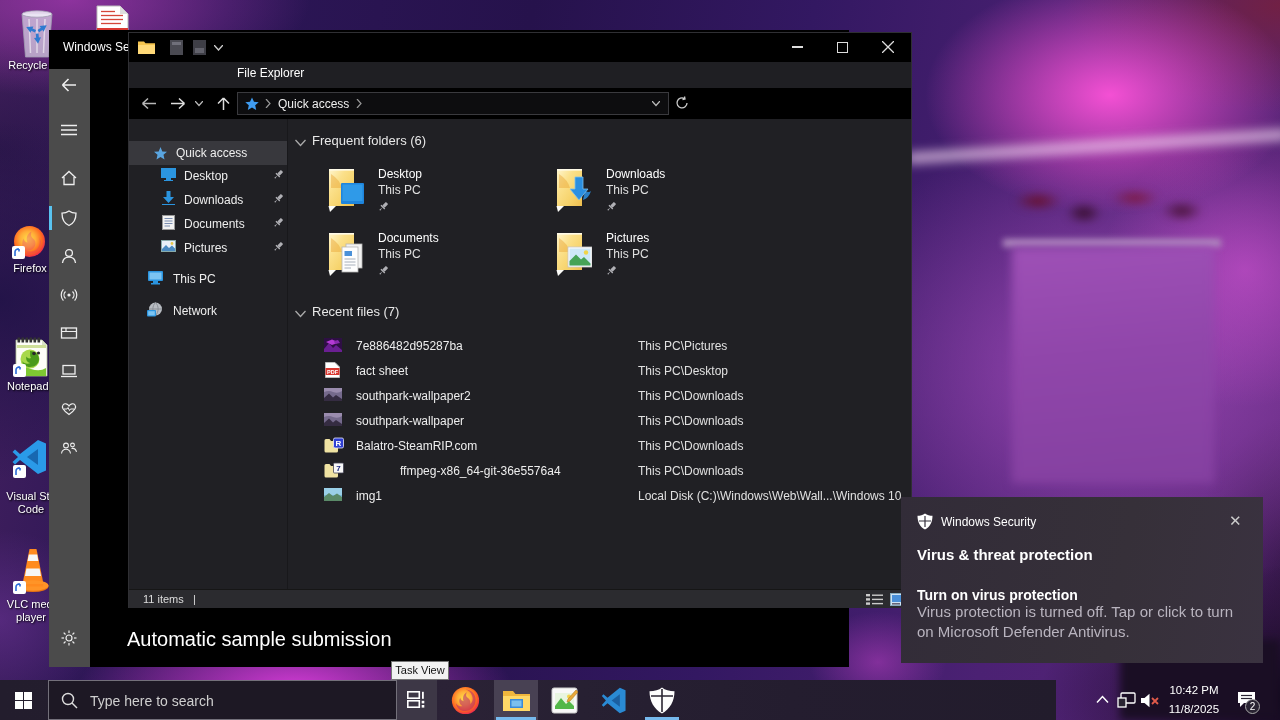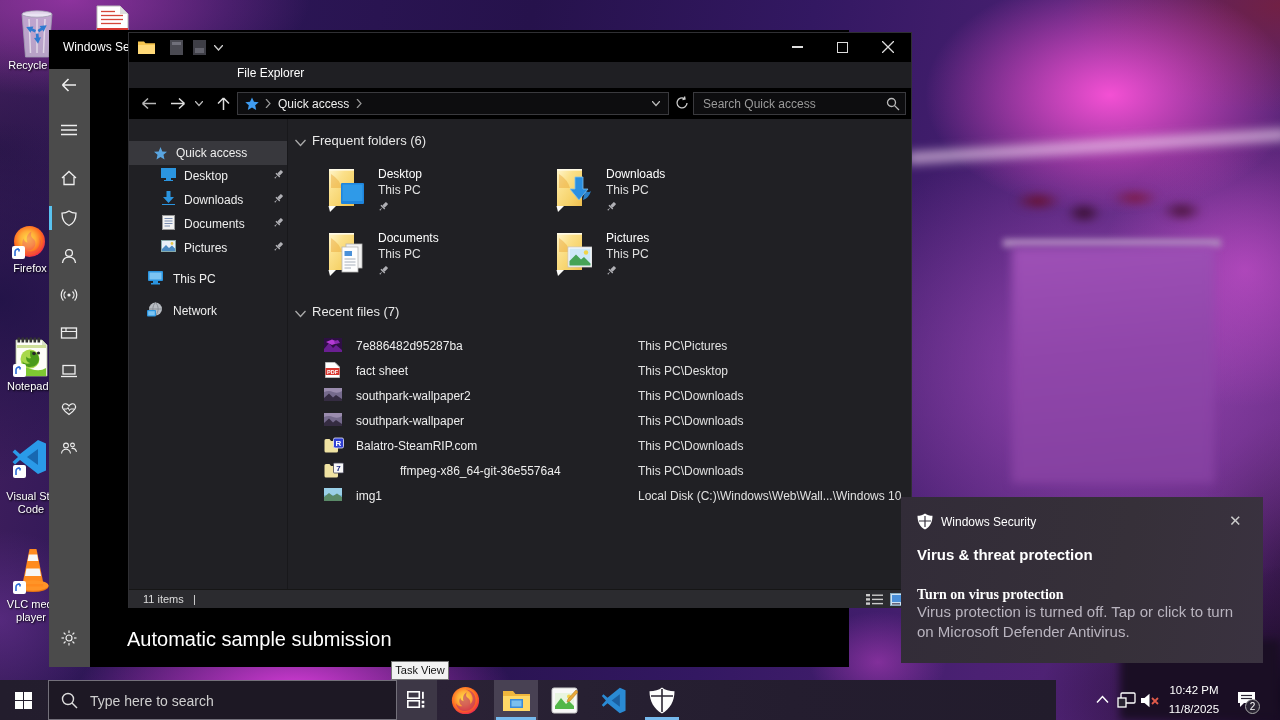--- a/index.html
+++ b/index.html
@@ -74,21 +74,21 @@
 .secthead { position:absolute; color:#e8e8e8; font-size:13px; }
 .tile-name { position:absolute; color:#fff; font-size:12px; }
 .tile-sub { position:absolute; color:#e0e0e0; font-size:12px; }
 .frow { position:absolute; color:#eee; font-size:12px; }
 .fpath { position:absolute; color:#e0e0e0; font-size:12px; }
 
 
 #toast { position:absolute; left:901px; top:497px; width:362px; height:166px; background:linear-gradient(100deg,#322c38,#363039 60%,#3a3240); }
 #toast .app { position:absolute; left:40px; top:18px; color:#fff; font-size:12px; }
 #toast .h1 { position:absolute; left:16px; top:49px; color:#fff; font-size:15px; font-weight:bold; }
-#toast .h2 { position:absolute; left:16px; top:90px; color:#fff; font-size:14px; font-weight:bold;font-family:Liberation Serif, serif; }
+#toast .h2 { position:absolute; left:16px; top:90px; color:#fff; font-size:14px; font-weight:bold; }
 #toast .body { position:absolute; left:16px; top:105px; color:#b9b4bf; font-size:15px; line-height:20px; }
 #toast .x { position:absolute; left:328px; top:15px; color:#ccc; font-size:15px; }
 
 
 #taskbar { position:absolute; left:0; top:680px; width:1056px; height:40px;
   background:linear-gradient(90deg,#231d2d 0%,#241e2f 30%,#2b2236 42%,#272032 55%,#241d2f 75%,#221c2c 100%); }
 #tsearch { position:absolute; left:48px; top:0px; width:349px; height:40px; background:#1d1824; border:1px solid #73707a; }
 #tsearch .ph { position:absolute; left:41px; top:12px; color:#cfcfcf; font-size:14px; }
 .tbtn { position:absolute; top:0; height:40px; }
 #tooltip { position:absolute; left:391px; top:661px; width:58px; height:19px; background:#f2f2f2; border:1px solid #767676; color:#111; font-size:11px; text-align:center; line-height:17px; }
@@ -329,27 +329,20 @@
       <svg class="abs" style="left:118px;top:6px" width="6" height="9" viewBox="0 0 6 9">
           <path d="M1 0 L5 4.5 L1 9" stroke="#999" stroke-width="1.2" fill="none"></path>
         </svg>
       <svg class="abs" style="left:414px;top:8px" width="8" height="6" viewBox="0 0 8 6">
           <path d="M0 0 L4 4.5 L8 0" stroke="#bbb" stroke-width="1.3" fill="none"></path>
         </svg>
     </div>
     <svg class="abs" style="left:546px;top:8px" width="14" height="14" viewBox="0 0 14 14">
         <path d="M12 7 A5 5 0 1 1 9.5 2.6 M9.5 0.5 L10 3 L7.5 3.5" stroke="#ccc" stroke-width="1.3" fill="none"></path>
       </svg>
-    <div id="searchbox">
-      <div class="ph">Search Quick access</div>
-      <svg class="abs" style="left:192px;top:4px" width="14" height="14" viewBox="0 0 14 14">
-          <circle cx="5.5" cy="5.5" r="4" stroke="#bbb" stroke-width="1.3" fill="none"></circle>
-          <line x1="8.6" y1="8.6" x2="13" y2="13" stroke="#bbb" stroke-width="1.3"></line>
-        </svg>
-    </div>
   </div>
   <div id="fe-body">
     <div id="navpane">
 
       <div class="abs" style="left:0;top:22px;width:159px;height:24px;background:#38383d;"></div>
       <svg class="abs" style="left:25px;top:28px" width="13" height="13" viewBox="0 0 13 13">
           <path d="M6.5 0 L8.3 4.4 L13 4.8 L9.5 7.8 L10.5 12.5 L6.5 10.1 L2.5 12.5 L3.5 7.8 L0 4.8 L4.7 4.4 Z" fill="#5aa5e0"></path>
         </svg>
       <div class="navrow" style="left:47px;top:27px;">Quick access</div>
 

